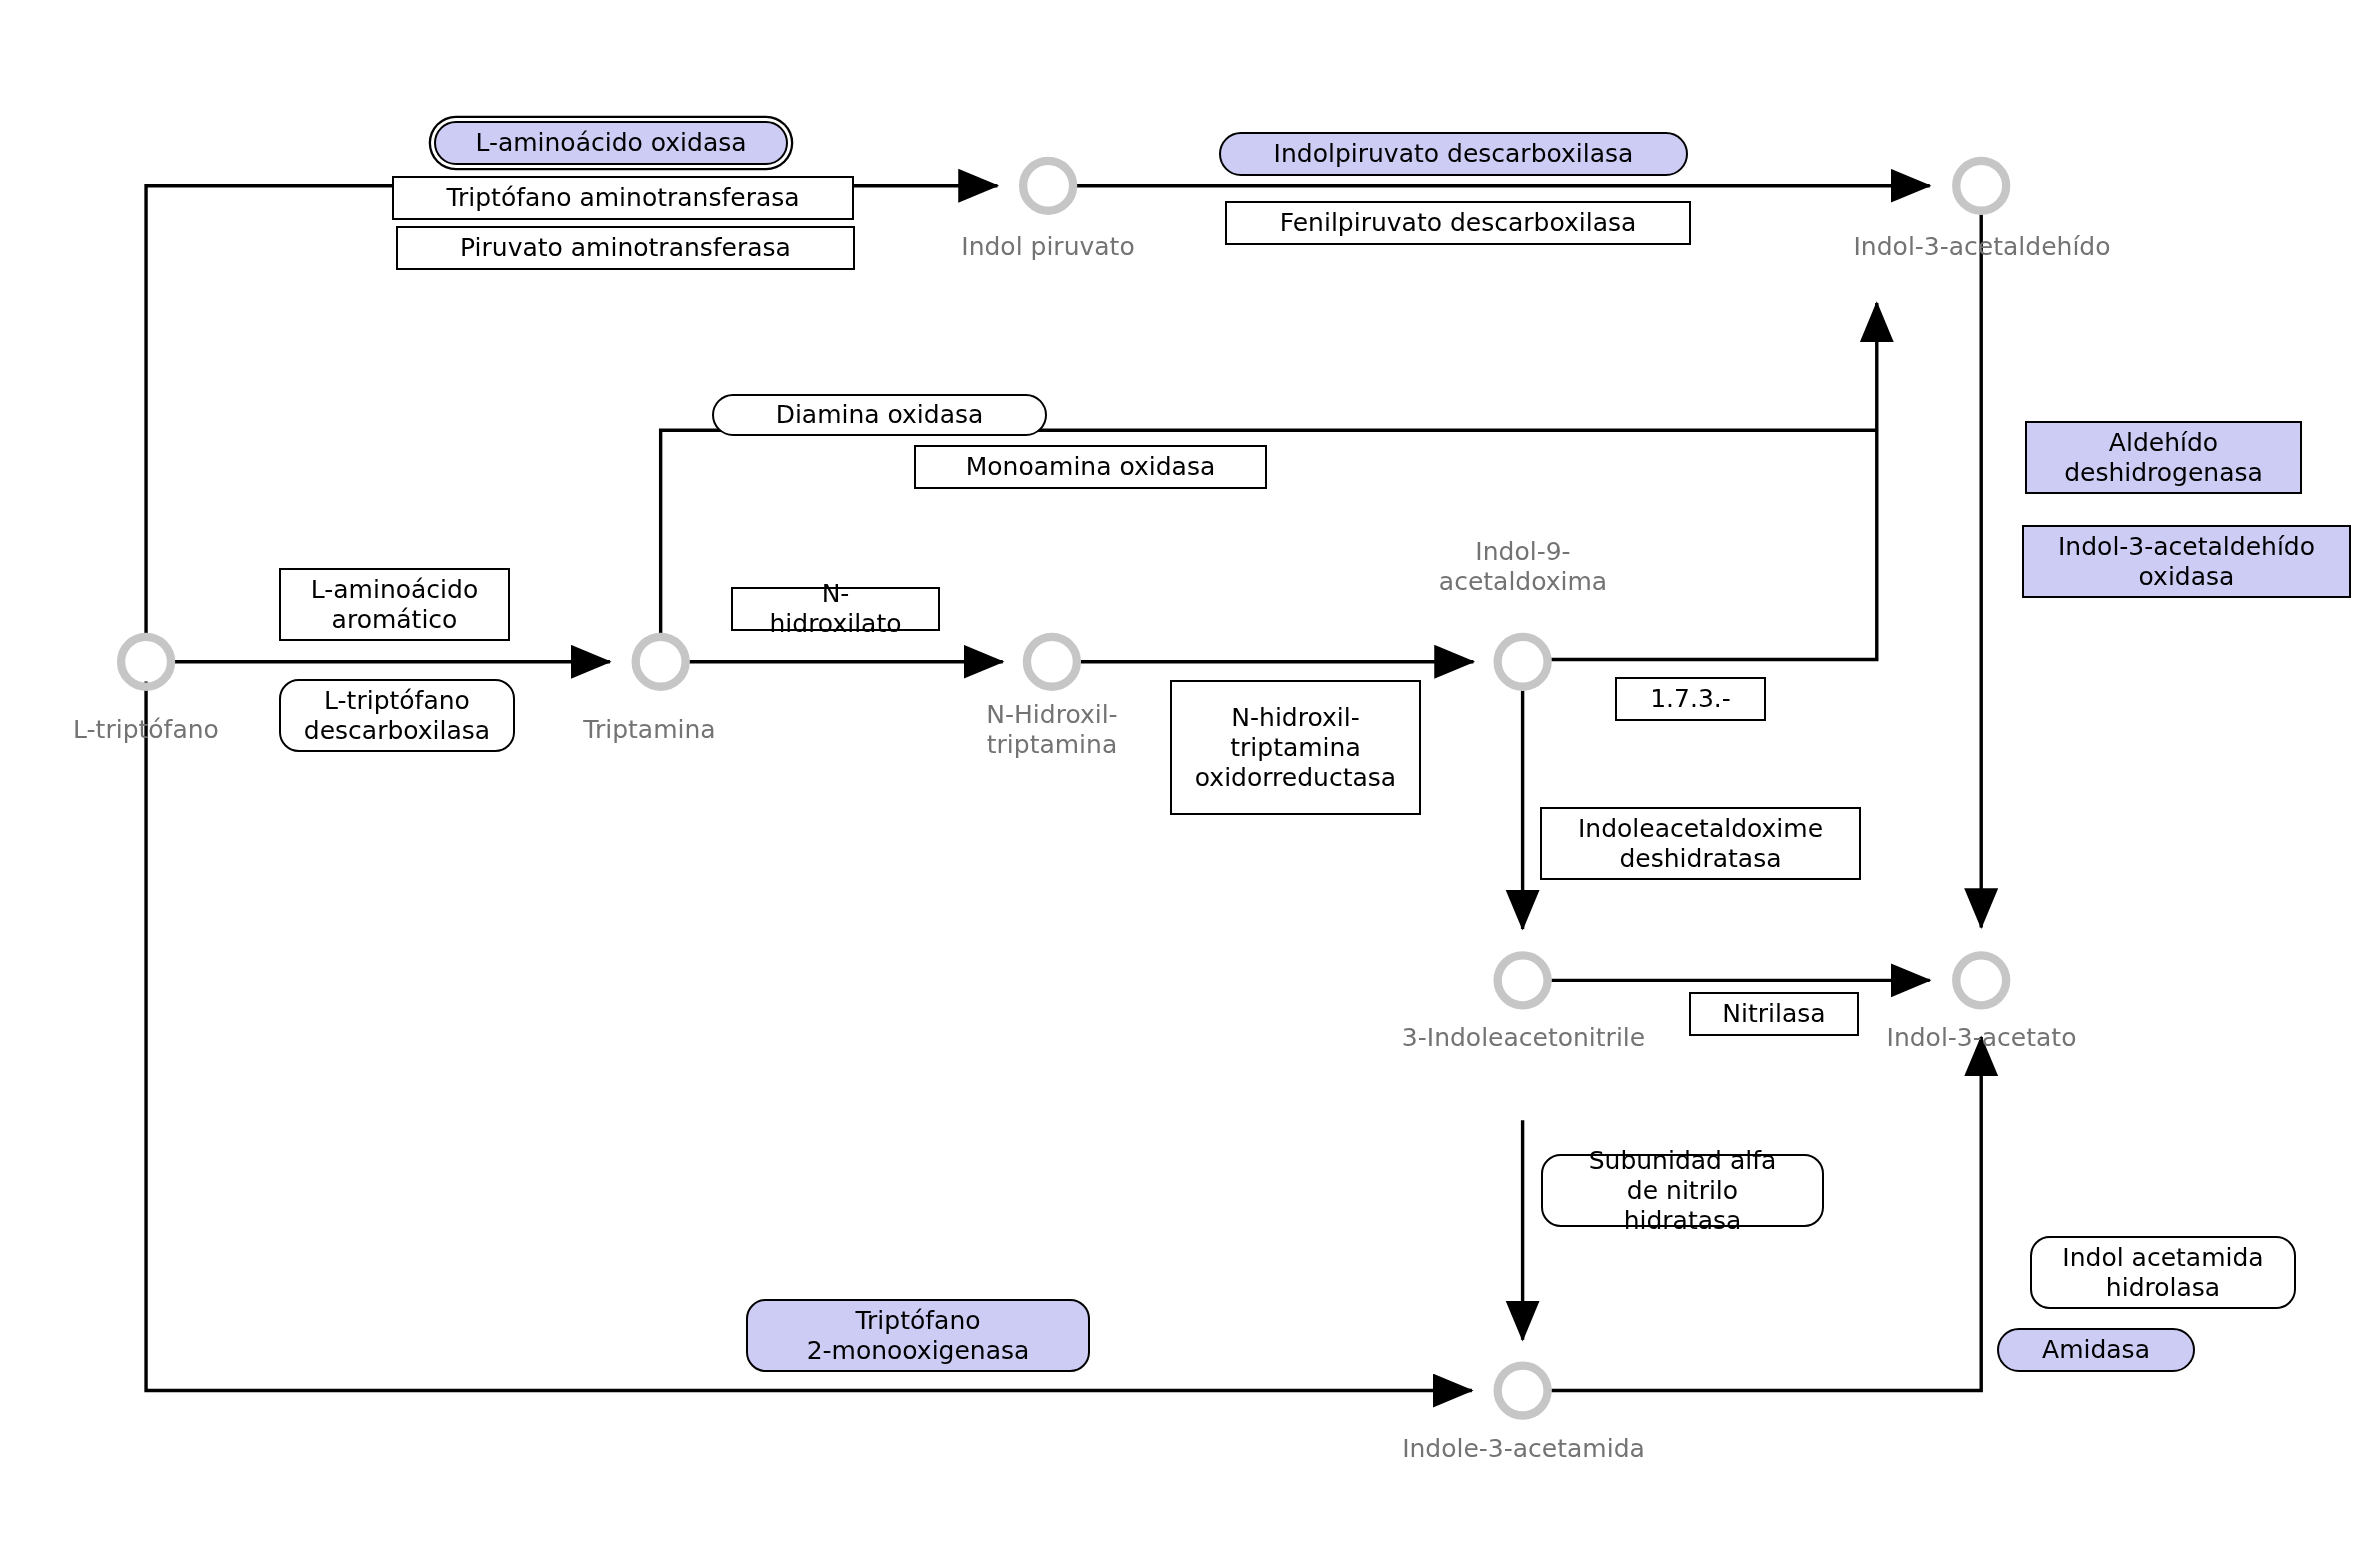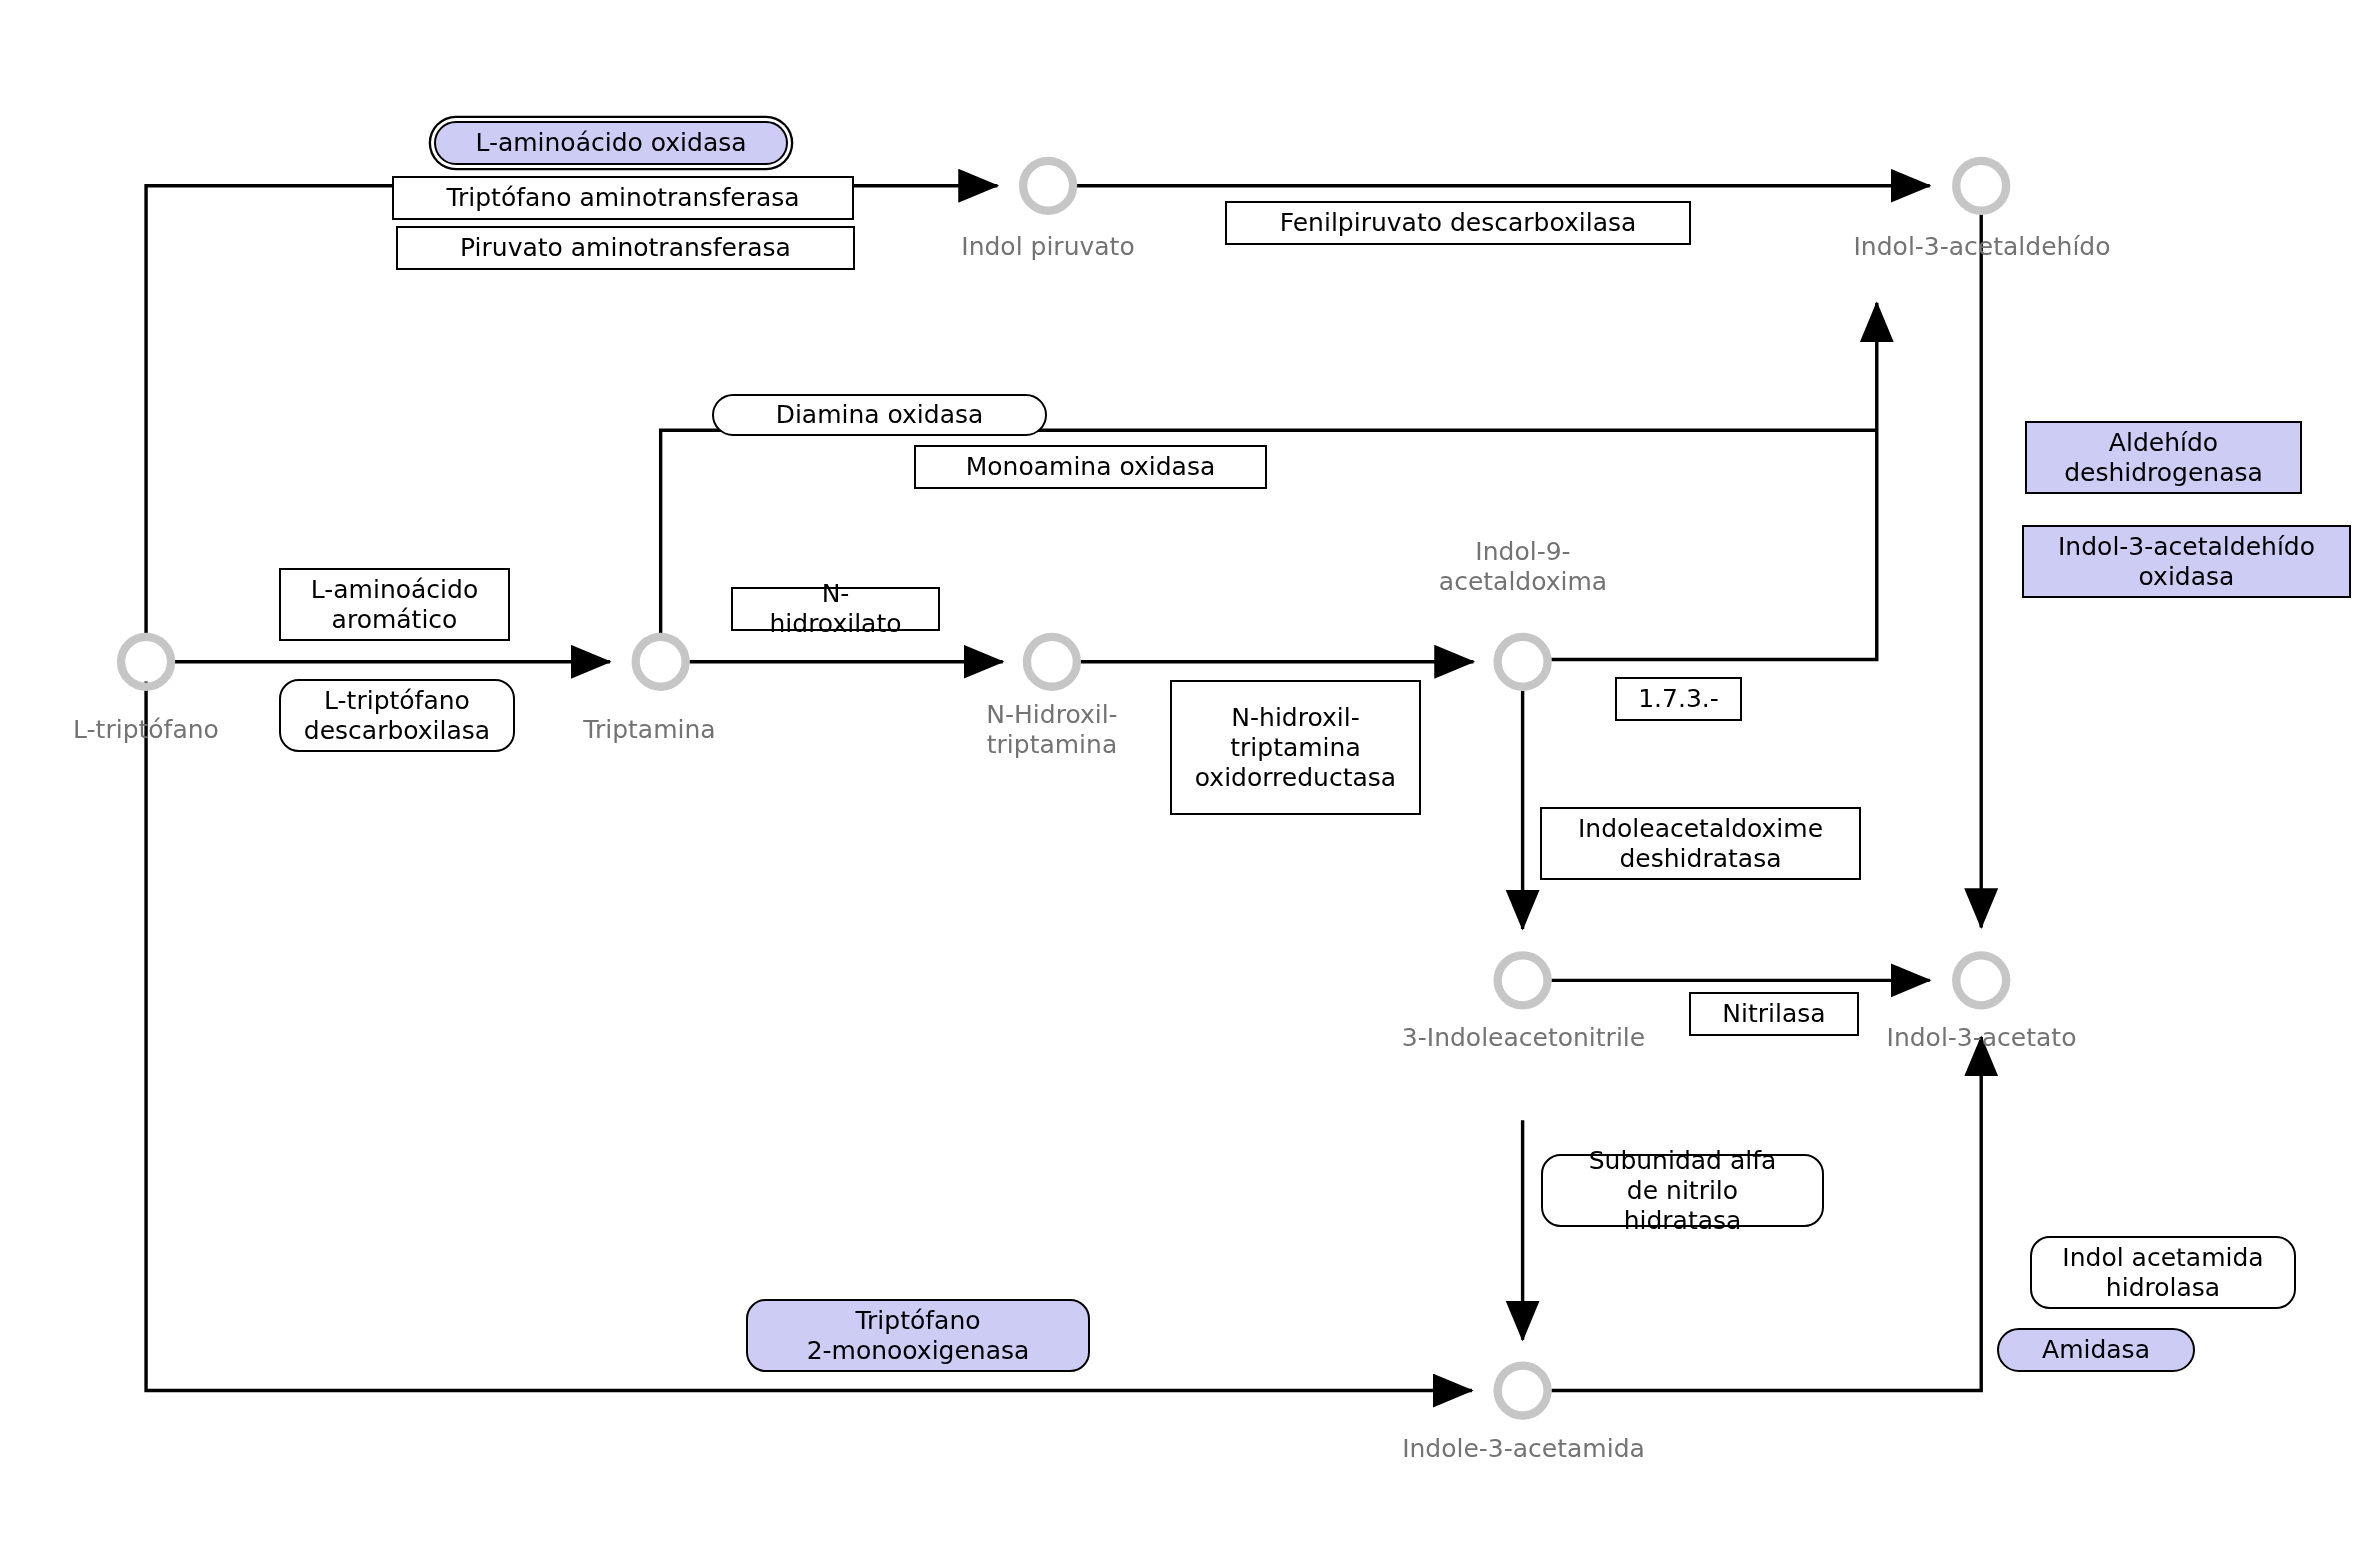--- a/index.html
+++ b/index.html
@@ -77,36 +77,37 @@
 triptamina</div>
   <div class="lbl" style="left: 1402px; top: 537px; width: 242px; white-space: pre-line;">Indol-9-
 acetaldoxima</div>
   <div class="lbl" style="left:1372px;top:1023px; width:303px;">3-Indoleacetonitrile</div>
   <div class="lbl" style="left:1853px;top:1023px; width:257px;">Indol-3-acetato</div>
   <div class="lbl" style="left:1372px;top:1434px; width:303px;">Indole-3-acetamida</div>
 
   <div class="ebox round purple dbl" style="left:434px; top:121px;  width:354px; height:44px;">L-aminoácido oxidasa</div>
   <div class="ebox" style="left:392px; top:176px;  width:462px; height:44px;">Triptófano aminotransferasa</div>
   <div class="ebox" style="left:396px; top:226px;  width:459px; height:44px;">Piruvato aminotransferasa</div>
+  <div class="ebox round purple" style="left:1219px;top:132px;  width:469px; height:44px;">Indolpiruvato descarboxilasa</div>
   <div class="ebox" style="left:1225px;top:201px;  width:466px; height:44px;">Fenilpiruvato descarboxilasa</div>
   <div class="ebox round" style="left:712px; top:394px;  width:335px; height:42px;">Diamina oxidasa</div>
   <div class="ebox" style="left:914px;top:445px;  width:353px; height:44px;">Monoamina oxidasa</div>
   <div class="ebox purple" style="left:2025px;top:421px;  width:277px; height:73px; white-space:pre-line;">Aldehído
 deshidrogenasa</div>
   <div class="ebox purple" style="left:2022px;top:525px;  width:329px; height:73px; white-space:pre-line;">Indol-3-acetaldehído
 oxidasa</div>
   <div class="ebox" style="left:279px; top:568px;  width:231px; height:73px; white-space:pre-line;">L-aminoácido
 aromático</div>
   <div class="ebox soft" style="left:279px; top:679px;  width:236px; height:73px; white-space:pre-line;">L-triptófano
 descarboxilasa</div>
   <div class="ebox" style="left:731px; top:587px;  width:209px; height:44px;">N-hidroxilato</div>
   <div class="ebox" style="left:1170px;top:680px;  width:251px; height:135px; white-space:pre-line;">N-hidroxil-
 triptamina
 oxidorreductasa</div>
-  <div class="ebox" style="left:1615px;top:677px;  width:127px; height:44px;">1.7.3.-</div>
+  <div class="ebox" style="left:1615px;top:677px;  width:151px; height:44px;">1.7.3.-</div>
   <div class="ebox" style="left:1540px;top:807px; width:321px; height:73px; white-space:pre-line;">Indoleacetaldoxime
 deshidratasa</div>
   <div class="ebox" style="left:1689px;top:992px; width:170px; height:44px;">Nitrilasa</div>
   <div class="ebox soft" style="left:1541px;top:1154px; width:283px; height:73px; white-space:pre-line;">Subunidad alfa
 de nitrilo hidratasa</div>
   <div class="ebox soft purple" style="left:746px; top:1299px; width:344px; height:73px; white-space:pre-line;">Triptófano
 2-monooxigenasa</div>
   <div class="ebox soft" style="left:2030px;top:1236px; width:266px; height:73px; white-space:pre-line;">Indol acetamida
 hidrolasa</div>
   <div class="ebox round purple" style="left:1997px;top:1328px; width:198px; height:44px;">Amidasa</div>

